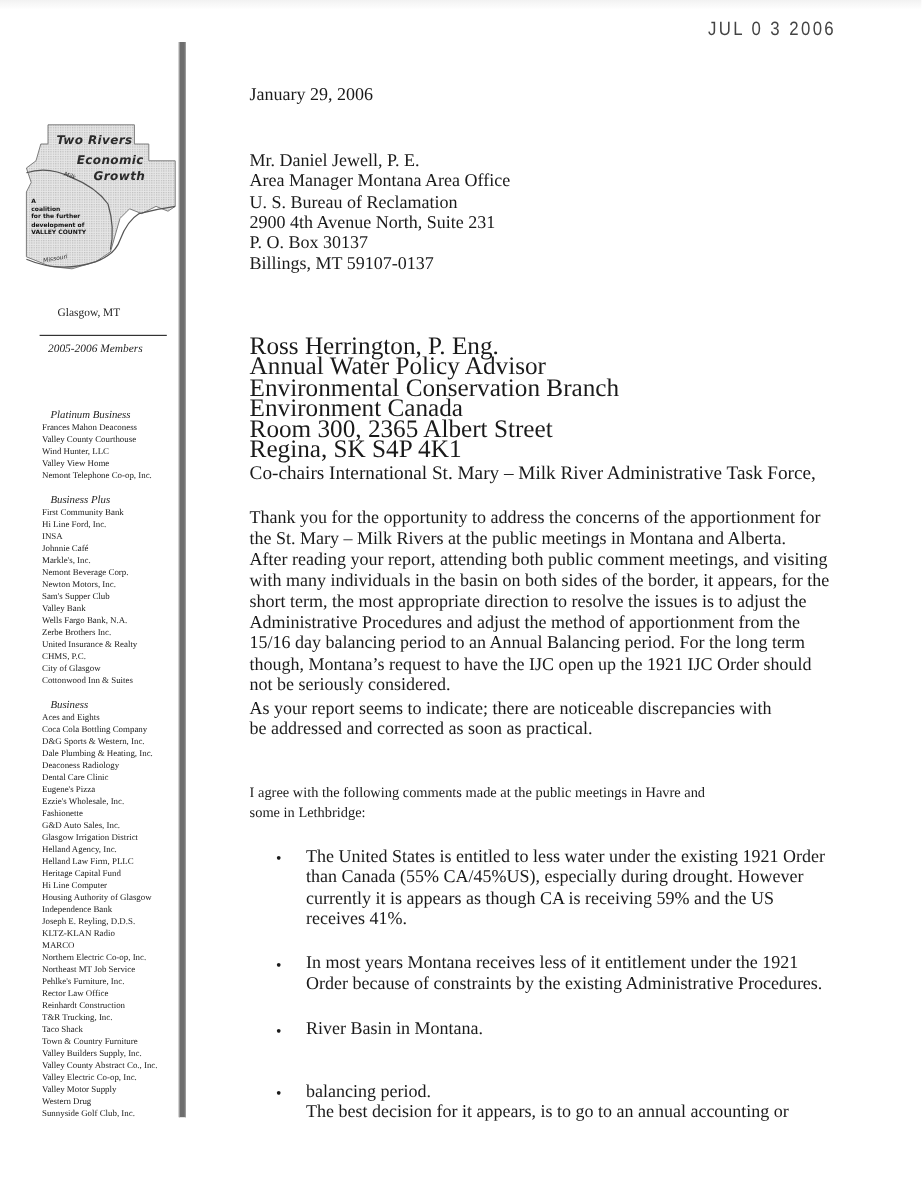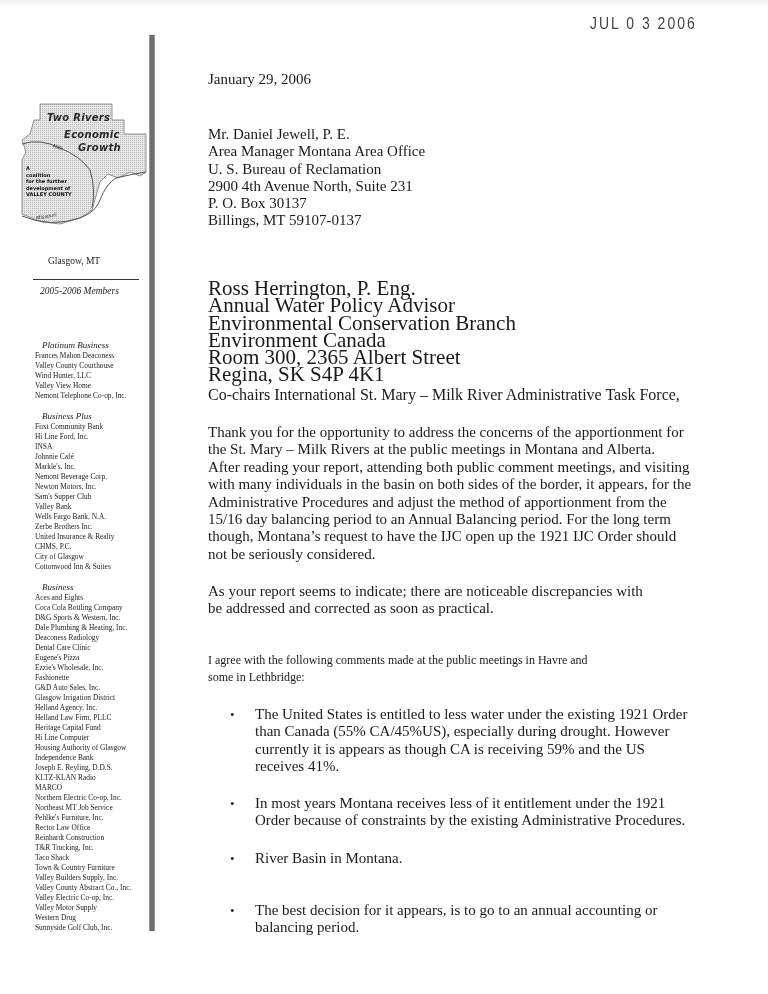--- a/index.html
+++ b/index.html
@@ -199,20 +199,21 @@
     <span class="line">Environment Canada</span>
     <span class="line">Room 300, 2365 Albert Street</span>
     <span class="line">Regina, SK S4P 4K1</span>
   </div>
 <div class="salut">Co-chairs International St. Mary – Milk River Administrative Task Force,</div>
 <div class="p1" id="p1">
     <span class="line">Thank you for the opportunity to address the concerns of the apportionment for</span>
     <span class="line">the St. Mary – Milk Rivers at the public meetings in Montana and Alberta.</span>
     <span class="line">After reading your report, attending both public comment meetings, and visiting</span>
     <span class="line">with many individuals in the basin on both sides of the border, it appears, for the</span>
+    <span class="line">short term, the most appropriate direction to resolve the issues is to adjust the</span>
     <span class="line">Administrative Procedures and adjust the method of apportionment from the</span>
     <span class="line">15/16 day balancing period to an Annual Balancing period.  For the long term</span>
     <span class="line">though, Montana’s request to have the IJC open up the 1921 IJC Order should</span>
     <span class="line">not be seriously considered.</span>
   </div>
 <div class="p2" id="p2">
     <span class="line">As your report seems to indicate; there are noticeable discrepancies with</span>
     <span class="line">be addressed and corrected as soon as practical.</span>
   </div>
 <div class="p3" id="p3">
@@ -231,16 +232,16 @@
       <span class="dot">•</span>
       <span class="line">In most years Montana receives less of it entitlement under the 1921</span>
       <span class="line">Order because of constraints by the existing Administrative Procedures.</span>
     </li>
     <li class="b3">
       <span class="dot">•</span>
       <span class="line">River Basin in Montana.</span>
     </li>
     <li class="b4">
       <span class="dot">•</span>
+      <span class="line">balancing period.</span>
       <span class="line">The best decision for it appears, is to go to an annual accounting or</span>
-      <span class="line">balancing period.</span>
     </li>
   </ul>
 
 </body></html>

